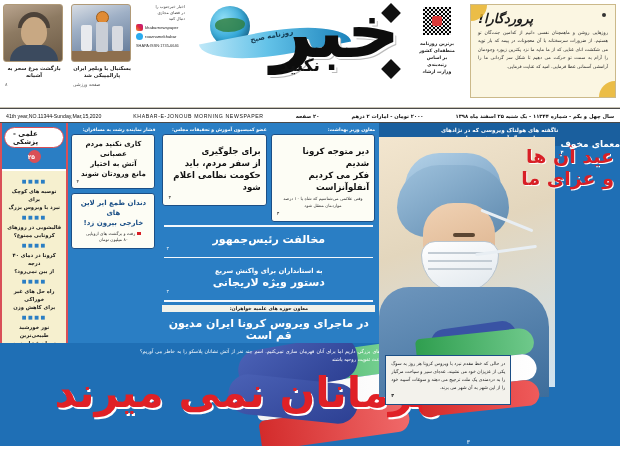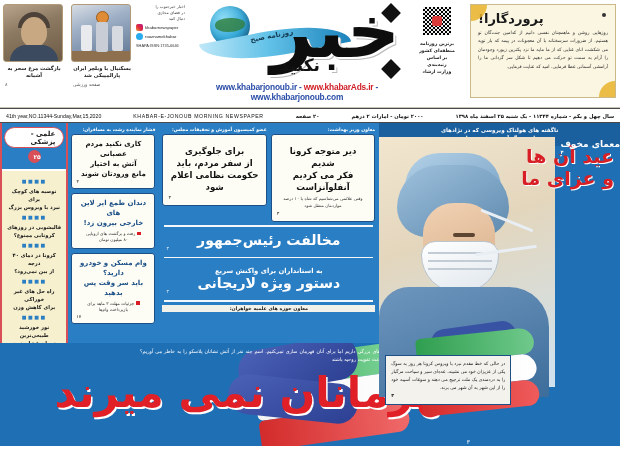--- a/index.html
+++ b/index.html
@@ -120,21 +120,21 @@
   .prayer-box {
     width: 146px; margin: 4px 4px 0 2px; height: 94px;
     background: #fbf6e2; border: 1px solid #cbb98a;
     position: relative; padding: 6px 7px; direction: rtl;
   }
   .prayer-box .corner {
     position:absolute; width:16px;height:16px; background:#e8b32c; opacity:.85;
   }
   .corner.tl { left:0; top:0; border-radius:0 0 16px 0; }
   .corner.br { right:0; bottom:0; border-radius:16px 0 0 0; }
-  .prayer-title { font-size:13px; font-weight:bold; color:#1a1a1a; text-align:left; margin-bottom:3px;}
+  .prayer-title { font-size:13px; font-weight:bold; color:#1a1a1a; text-align:left; margin-bottom:3px;font-style:italic;}
   .prayer-text { font-size:4.6px; line-height:8.4px; color:#2b2b2b; text-align:justify; }
   .dot-mark { position:absolute; right:9px; top:8px; width:4px;height:4px;border-radius:50%;background:#333;}
 
   
   .datebar {
     height: 15px; width: 620px; background:#ffffff; border-top:1px solid #4a4a4a;
     border-bottom:1px solid #4a4a4a;
     display:flex; align-items:center; font-size:5.2px; color:#111;
     padding: 0 6px;
   }
@@ -217,29 +217,29 @@
   .col-mid { width: 236px; background:#2a7ec4; padding: 4px 4px 0 4px; position:relative;}
   .mid-boxes { display:flex; gap:4px; direction:rtl; }
   .wbox {
     background:#fdfdf5; border:1.4px solid #1b4f86; border-radius:3px;
     padding:10px 5px 5px 5px; position:relative; direction:rtl; text-align:center;
   }
   .kicker-ribbon {
     display:block; text-align:right; font-size:4.6px; color:#fff; direction:rtl;
     margin-bottom:2px; font-weight:bold;
   }
-  .wbox-title { font-size:8.6px; line-height:12px; font-weight:bold; color:#111; }
+  .wbox-title { font-size:8.6px; line-height:12px; font-weight:bold; color:#111;text-align:right; }
   .wbox-sub { font-size:4.3px; line-height:6.6px; color:#333; margin-top:3px; }
   .wbox-pg { font-size:4.6px; text-align:left; color:#222; margin-top:2px; }
 
   .mid-item {
     background:#2a7ec4; direction:rtl; text-align:center; color:#fff;
     padding:4px 4px 3px 4px;
   }
-  .mid-item .ttl { font-size:14px; line-height:12px; font-weight:bold; color:#ffffff;}
+  .mid-item .ttl { font-size:11px; line-height:12px; font-weight:bold; color:#ffffff;}
   .mid-item .pg { font-size:4.8px; text-align:left; color:#e8f1f8; }
   .mid-rule { height:1.6px; background:#ffffff; margin:3px 2px; opacity:.95;}
   .mid-kick-white {
     background:#f2f2ea; color:#1a1a1a; font-size:4.8px; padding:1px 4px;
     direction:rtl; text-align:center; font-weight:bold; margin:2px 0;
   }
 
   
   .col-left2 { width: 96px; background:#2a7ec4; padding:4px 3px 0 3px;}
   .lbox {
@@ -251,21 +251,21 @@
   .lbox .sub { font-size:4.3px; line-height:6.4px; color:#333; margin-top:3px;}
   .lbox .sq { display:inline-block;width:3.5px;height:3.5px;background:#d81f26;margin-left:2px;}
   .lbox .pg { font-size:4.4px; text-align:left;}
 
   .col-left1 {
     width: 73px; background:#f6f0cf; border-left:2px solid #d94f57;
     border-right:2px solid #d94f57; padding:0; position:relative;
   }
   .sci-badge {
     background:#2a7ec4; border-bottom:2px solid #fff; padding:4px 2px 6px 2px;
-    text-align:right; position:relative; overflow:hidden;
+    text-align:left; position:relative; overflow:hidden;
   }
   .sci-oval {
     background:#ffffff; border:1.5px solid #d94f57; border-radius:14px;
     display:inline-block; padding:1.5px 8px; font-size:7px; font-weight:bold;
     color:#1a1a1a; direction:rtl;
   }
   .sci-circle {
     width:13px;height:13px;border-radius:50%;background:#d94f57;color:#fff;
     font-size:6px; line-height:13px; margin:2px auto 0; font-weight:bold;
   }
@@ -357,23 +357,20 @@
     </div>
 
     <div class="logo-area">
       <div class="globe"></div>
       <div class="swoosh"></div>
       <div class="swoosh-label">روزنامه صبح</div>
       <div class="diamond d1"></div>
       <div class="diamond d2"></div>
       <div class="mast-title">خبر</div>
       <div class="mast-sub">نکنید</div>
-      <div class="urls">
-        <span class="u1">www.khabarjonoub.ir</span><span> - </span><span class="u2">www.khabarAds.ir</span><span> - </span><span class="u1">www.khabarjonoub.com</span>
-      </div>
     </div>
 
     <div class="qr-block">
       <div class="qr"></div>
       <div class="qr-center"></div>
       <div class="qr-cap" style="white-space:pre-line">برتر‌ین روزنامه
 منطقه‌ای کشور
 بر اساس
 رتبه‌بندی
 وزارت ارشاد</div>
@@ -476,49 +473,44 @@
 
       <div class="mid-rule"></div>
       <div class="mid-item">
         <div class="ttl" style="font-size:6.8px">به استانداران برای واکنش سریع</div>
         <div class="ttl">دستور ویژه لاریجانی</div>
         <div class="pg">۳</div>
       </div>
 
       <div class="mid-rule"></div>
       <div class="mid-kick-white">معاون حوزه های علمیه خواهران:</div>
+      <div class="mid-item">
+        <div class="ttl">در ماجرای ویروس کرونا ایران مدیون قم است</div>
+        <div class="pg">۲</div>
+      </div>
     </div>
 
     <div class="col-left2">
       <div class="kicker-ribbon">فشار نماینده رشت به مسافران:</div>
       <div class="lbox">
         <div class="ttl" style="white-space:pre-line">کاری نکنید مردم عصبانی
 آتش به اختیار
 مانع ورودتان شوند</div>
         <div class="pg">۳</div>
       </div>
 
       <div class="lbox">
         <div class="ttl blue" style="white-space:pre-line">دندان طمع ایر لاین های
 خارجی بیرون زد!</div>
         <div class="sub">
           <span class="sq"></span><span style="white-space:pre-line">رفت و برگشت های اروپایی
 ۸۰ میلیون تومان</span>
         </div>
       </div>
 
-      <div class="lbox">
-        <div class="ttl blue" style="white-space:pre-line">وام مسکن و خودرو دارید؟
-باید سر وقت پس بدهید</div>
-        <div class="sub">
-          <span class="sq"></span><span style="white-space:pre-line">جزئیات مهلت ۳ ماهه برای
-بازپرداخت وام‌ها</span>
-        </div>
-        <div class="pg">۱۷</div>
-      </div>
     </div>
 
     <div class="col-left1">
       <div class="sci-badge">
         <div class="sci-oval">علمی - پزشکی</div>
         <div class="sci-circle">۲۵</div>
       </div>
       <div class="sci-list">
         <div class="sci-sep">■■■■</div>
         <div class="sci-item" style="white-space:pre-line">توصیه های کوچک برای

